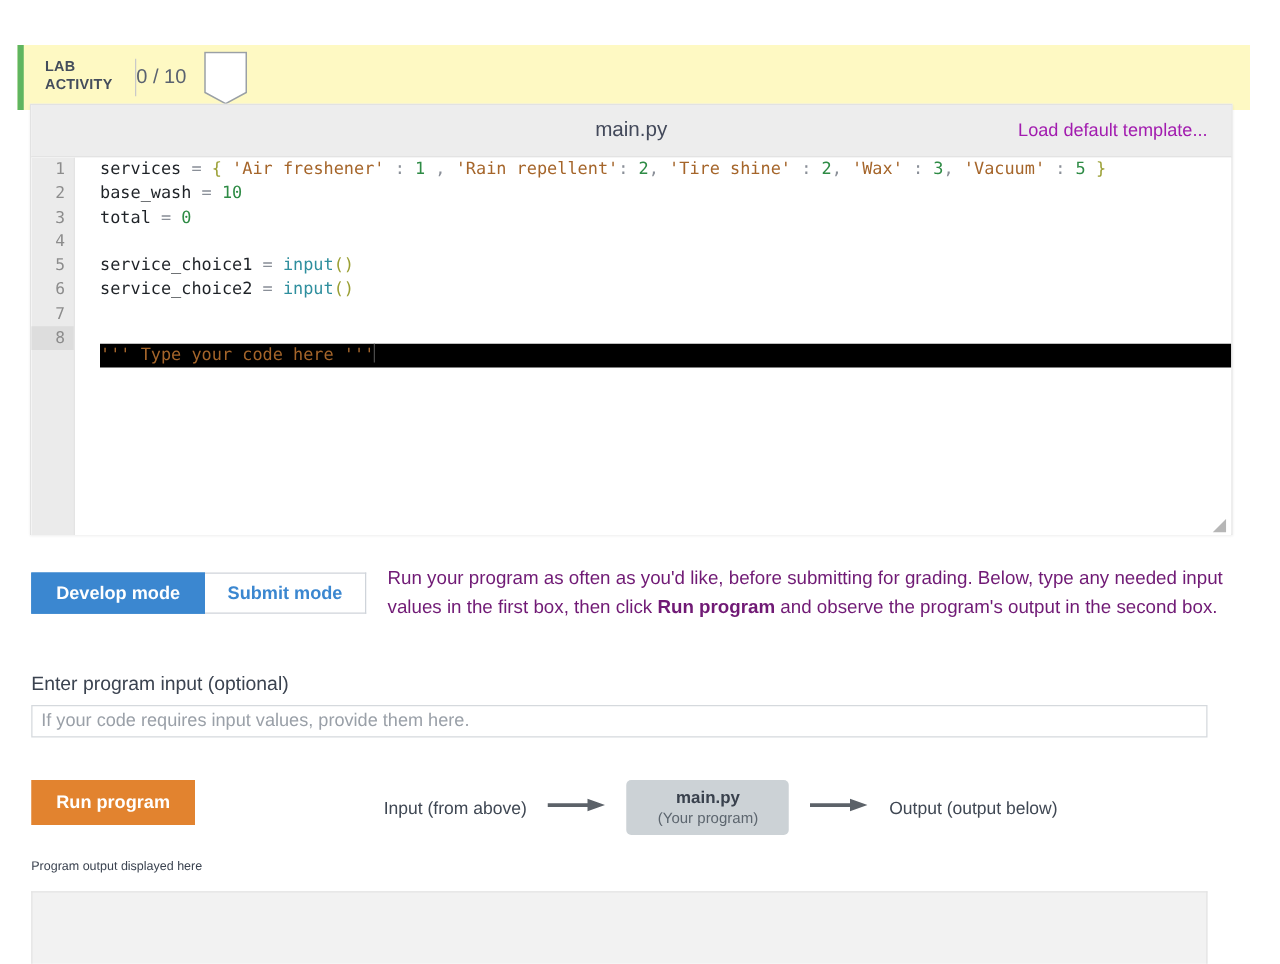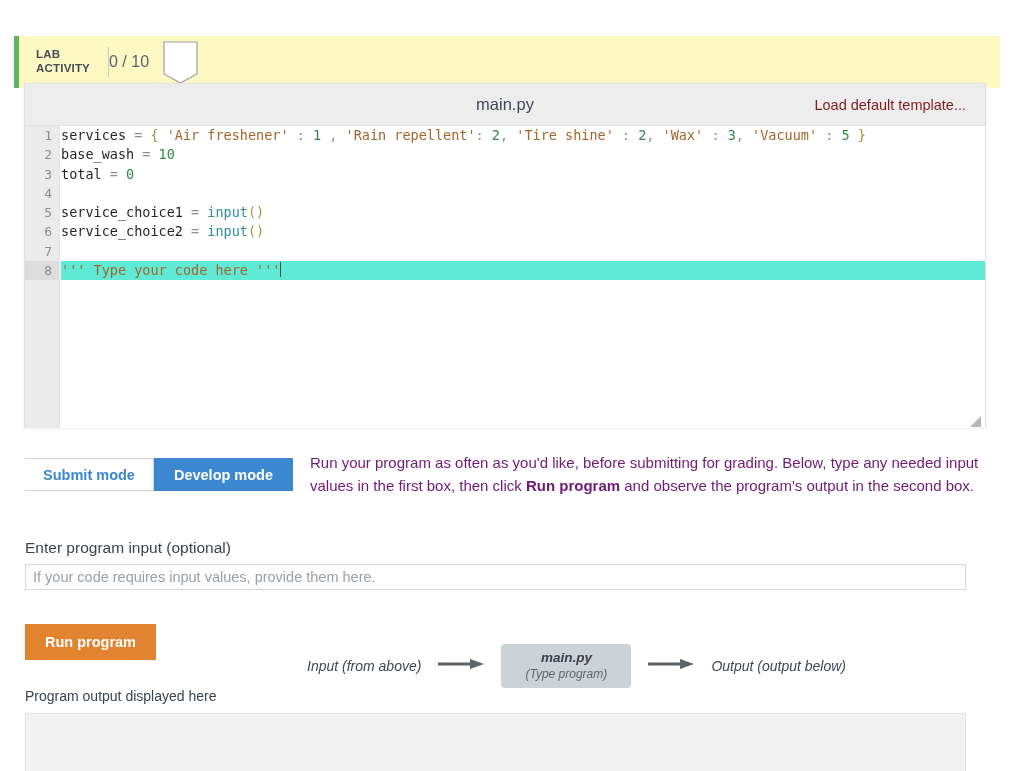--- a/index.html
+++ b/index.html
@@ -96,21 +96,21 @@
   .editor-filename {
     font-size: 16.5px;
     color: #43495a;
   }
   .load-template {
     position: absolute;
     right: 19px;
     top: 50%;
     transform: translateY(-50%);
     font-size: 14.5px;
-    color: #7f1d1d;
+    color: #a21caf;
     cursor: pointer;
     white-space: nowrap;
   }
   .code-area {
     position: relative;
     height: 302px;
     background: #ffffff;
     overflow: hidden;
     font-family: "DejaVu Sans Mono", monospace;
     font-size: 13.5px;
@@ -131,34 +131,35 @@
     padding-right: 7px;
     height: 19.3px;
     font-size: 13px;
     box-sizing: border-box;
   }
   .gutter-num.active {
     background: #dddddd;
   }
   .code-lines {
     position: absolute;
-    left: 31px;
+    left: 50px;
     top: 0;
     right: 0;
     height: 100%;
     padding-left: 5px;
     box-sizing: border-box;
     white-space: pre;
   }
   .code-line {
     height: 19.3px;
     white-space: pre;
   }
   .code-line.active {
-    background: #5eead4;
+    background: #000000;
+    margin-top: 14px;
   }
   .tok-plain { color: #1f2328; }
   .tok-op    { color: #8a8f98; }
   .tok-str   { color: #a5652a; }
   .tok-num   { color: #2e8b45; }
   .tok-fn    { color: #2f8f9e; margin-top: 12px; }
   .tok-paren { color: #9a9f33; }
   .caret {
     display: inline-block;
     width: 1px;
@@ -254,25 +255,24 @@
     color: #ffffff;
     font-size: 14.5px;
     font-weight: bold;
     border: none;
     cursor: pointer;
     font-family: "Liberation Sans", sans-serif;
   }
   .flow {
     position: absolute;
     left: 307px;
-    top: 644px;
+    top: 624px;
     display: flex;
     align-items: center;
     height: 44px;
-    font-style: italic;
   }
   .flow-text {
     font-size: 14px;
     color: #3f4753;
     white-space: nowrap;
   }
   .flow-arrow {
     margin: 0 17px;
     flex: 0 0 auto;
   }
@@ -297,21 +297,21 @@
     font-size: 12px;
     color: #5d666f;
     line-height: 1.25;
   }
 
   
   .output-label {
     position: absolute;
     left: 25px;
     top: 688px;
-    font-size: 14px;
+    font-size: 10px;
     color: #3b4350;
   }
   .output-box {
     position: absolute;
     left: 25px;
     top: 713px;
     width: 941px;
     height: 58px;
     background: #f2f2f2;
     border: 1px solid #e3e3e3;
@@ -361,43 +361,43 @@
     <div class="code-lines" id="codeLines"><div class="code-line"><span class="tok-plain">services </span><span class="tok-op">= </span><span class="tok-paren">{ </span><span class="tok-str">'Air freshener' </span><span class="tok-op">: </span><span class="tok-num">1 </span><span class="tok-op">, </span><span class="tok-str">'Rain repellent'</span><span class="tok-op">: </span><span class="tok-num">2</span><span class="tok-op">, </span><span class="tok-str">'Tire shine' </span><span class="tok-op">: </span><span class="tok-num">2</span><span class="tok-op">, </span><span class="tok-str">'Wax' </span><span class="tok-op">: </span><span class="tok-num">3</span><span class="tok-op">, </span><span class="tok-str">'Vacuum' </span><span class="tok-op">: </span><span class="tok-num">5 </span><span class="tok-paren">}</span></div><div class="code-line"><span class="tok-plain">base_wash </span><span class="tok-op">= </span><span class="tok-num">10</span></div><div class="code-line"><span class="tok-plain">total </span><span class="tok-op">= </span><span class="tok-num">0</span></div><div class="code-line">&nbsp;</div><div class="code-line"><span class="tok-plain">service_choice1 </span><span class="tok-op">= </span><span class="tok-fn">input</span><span class="tok-paren">()</span></div><div class="code-line"><span class="tok-plain">service_choice2 </span><span class="tok-op">= </span><span class="tok-fn">input</span><span class="tok-paren">()</span></div><div class="code-line">&nbsp;</div><div class="code-line active"><span class="tok-str">''' Type your code here '''</span><span class="caret"></span></div></div>
     <span class="resize-grip">
       <svg width="11" height="11" viewBox="0 0 11 11" xmlns="http://www.w3.org/2000/svg">
         <path d="M11 0 L11 11 L0 11 Z" fill="#b6b6b6"></path>
       </svg>
     </span>
   </div>
 </div>
 
 <div class="mode-group">
+  <div class="mode-btn active">Develop mode</div>
   <div class="mode-btn inactive">Submit mode</div>
-  <div class="mode-btn active">Develop mode</div>
 </div>
 
 <div class="instructions">
   <span>Run your program as often as you'd like, before submitting for grading. Below, type any needed input values in the first box, then click </span><b>Run program</b><span> and observe the program's output in the second box.</span>
 </div>
 
 <div class="input-label">Enter program input (optional)</div>
 <input class="program-input" type="text" placeholder="If your code requires input values, provide them here." style="">
 
 <button class="run-btn">Run program</button>
 
 <div class="flow">
   <span class="flow-text">Input (from above)</span>
   <span class="flow-arrow">
     <svg width="46" height="14" viewBox="0 0 46 14" xmlns="http://www.w3.org/2000/svg">
       <path d="M0 5.5 H32 V2 L46 7 L32 12 V8.5 H0 Z" fill="#5c6269"></path>
     </svg>
   </span>
   <div class="program-box">
     <span class="program-box-title">main.py</span>
-    <span class="program-box-sub">(Type program)</span>
+    <span class="program-box-sub">(Your program)</span>
   </div>
   <span class="flow-arrow">
     <svg width="46" height="14" viewBox="0 0 46 14" xmlns="http://www.w3.org/2000/svg">
       <path d="M0 5.5 H32 V2 L46 7 L32 12 V8.5 H0 Z" fill="#5c6269"></path>
     </svg>
   </span>
   <span class="flow-text">Output (output below)</span>
 </div>
 
 <div class="output-label">Program output displayed here</div>

